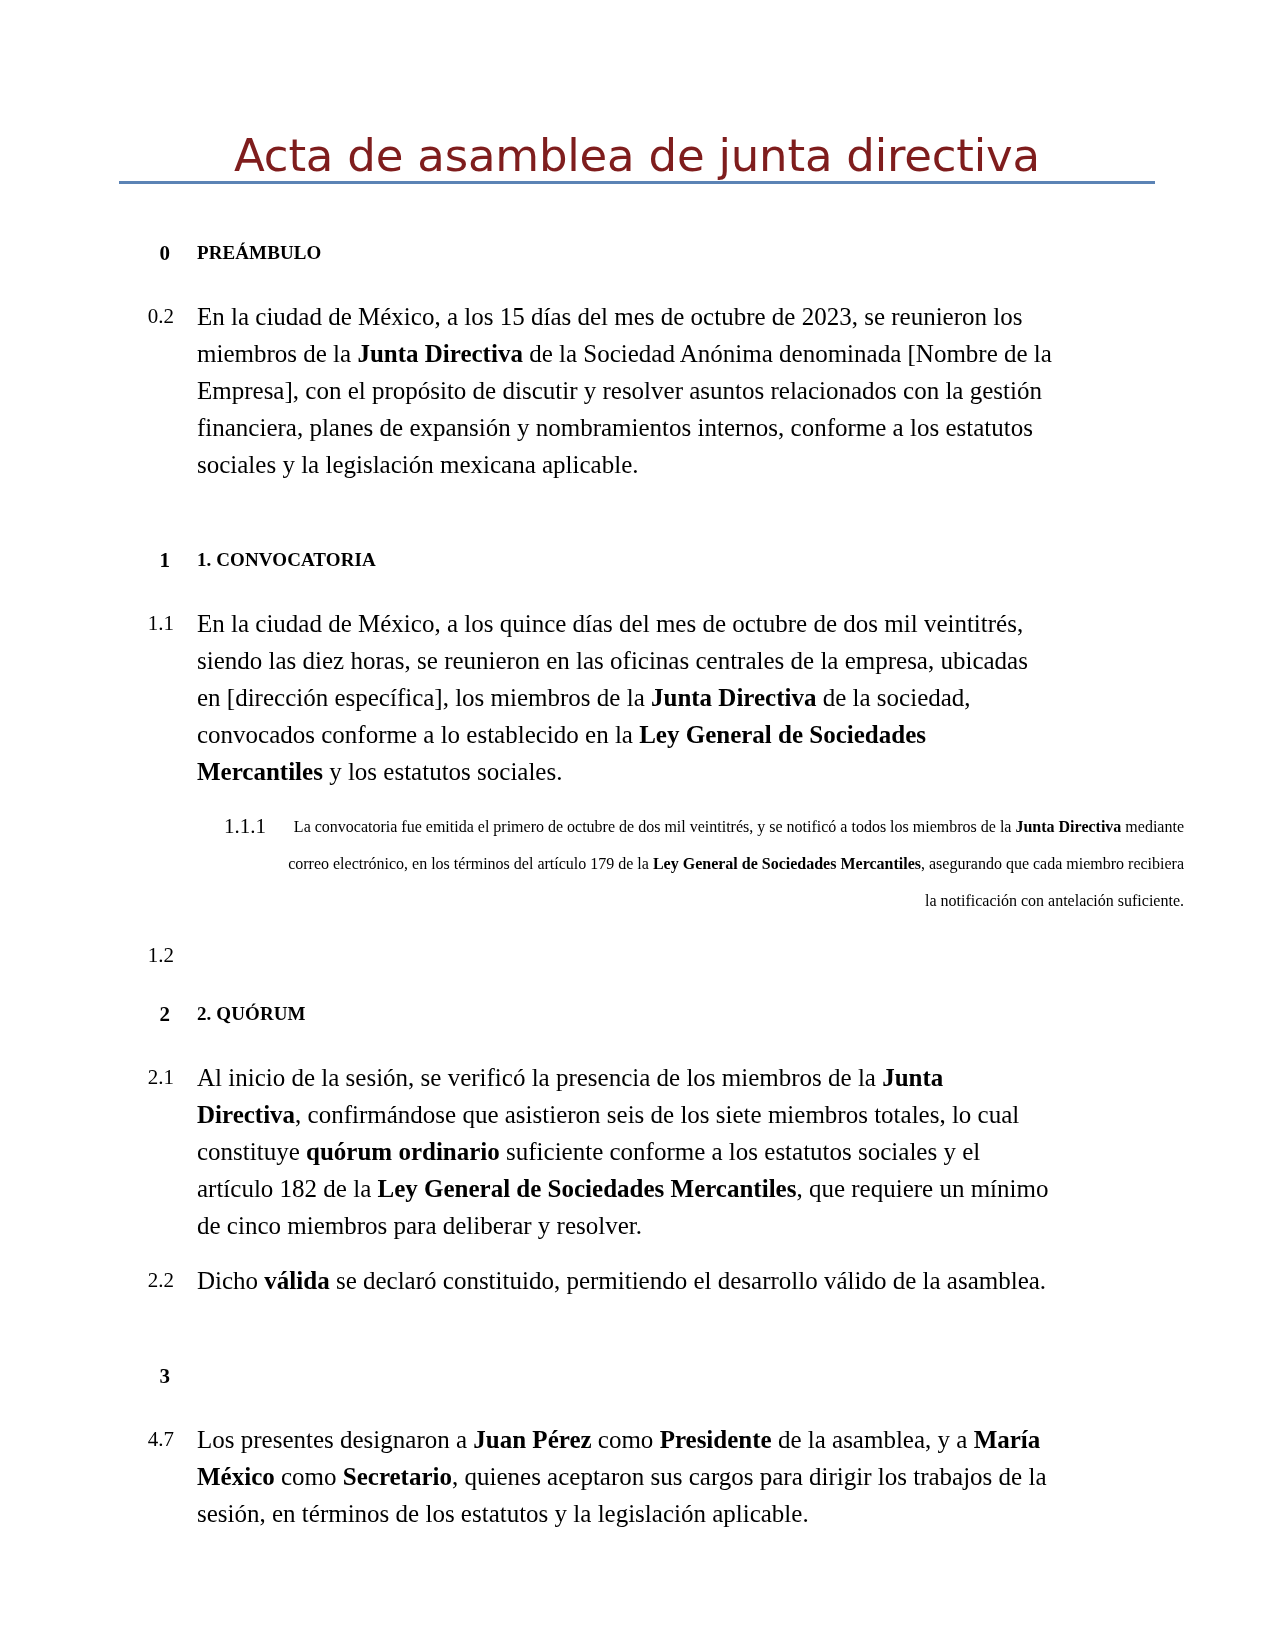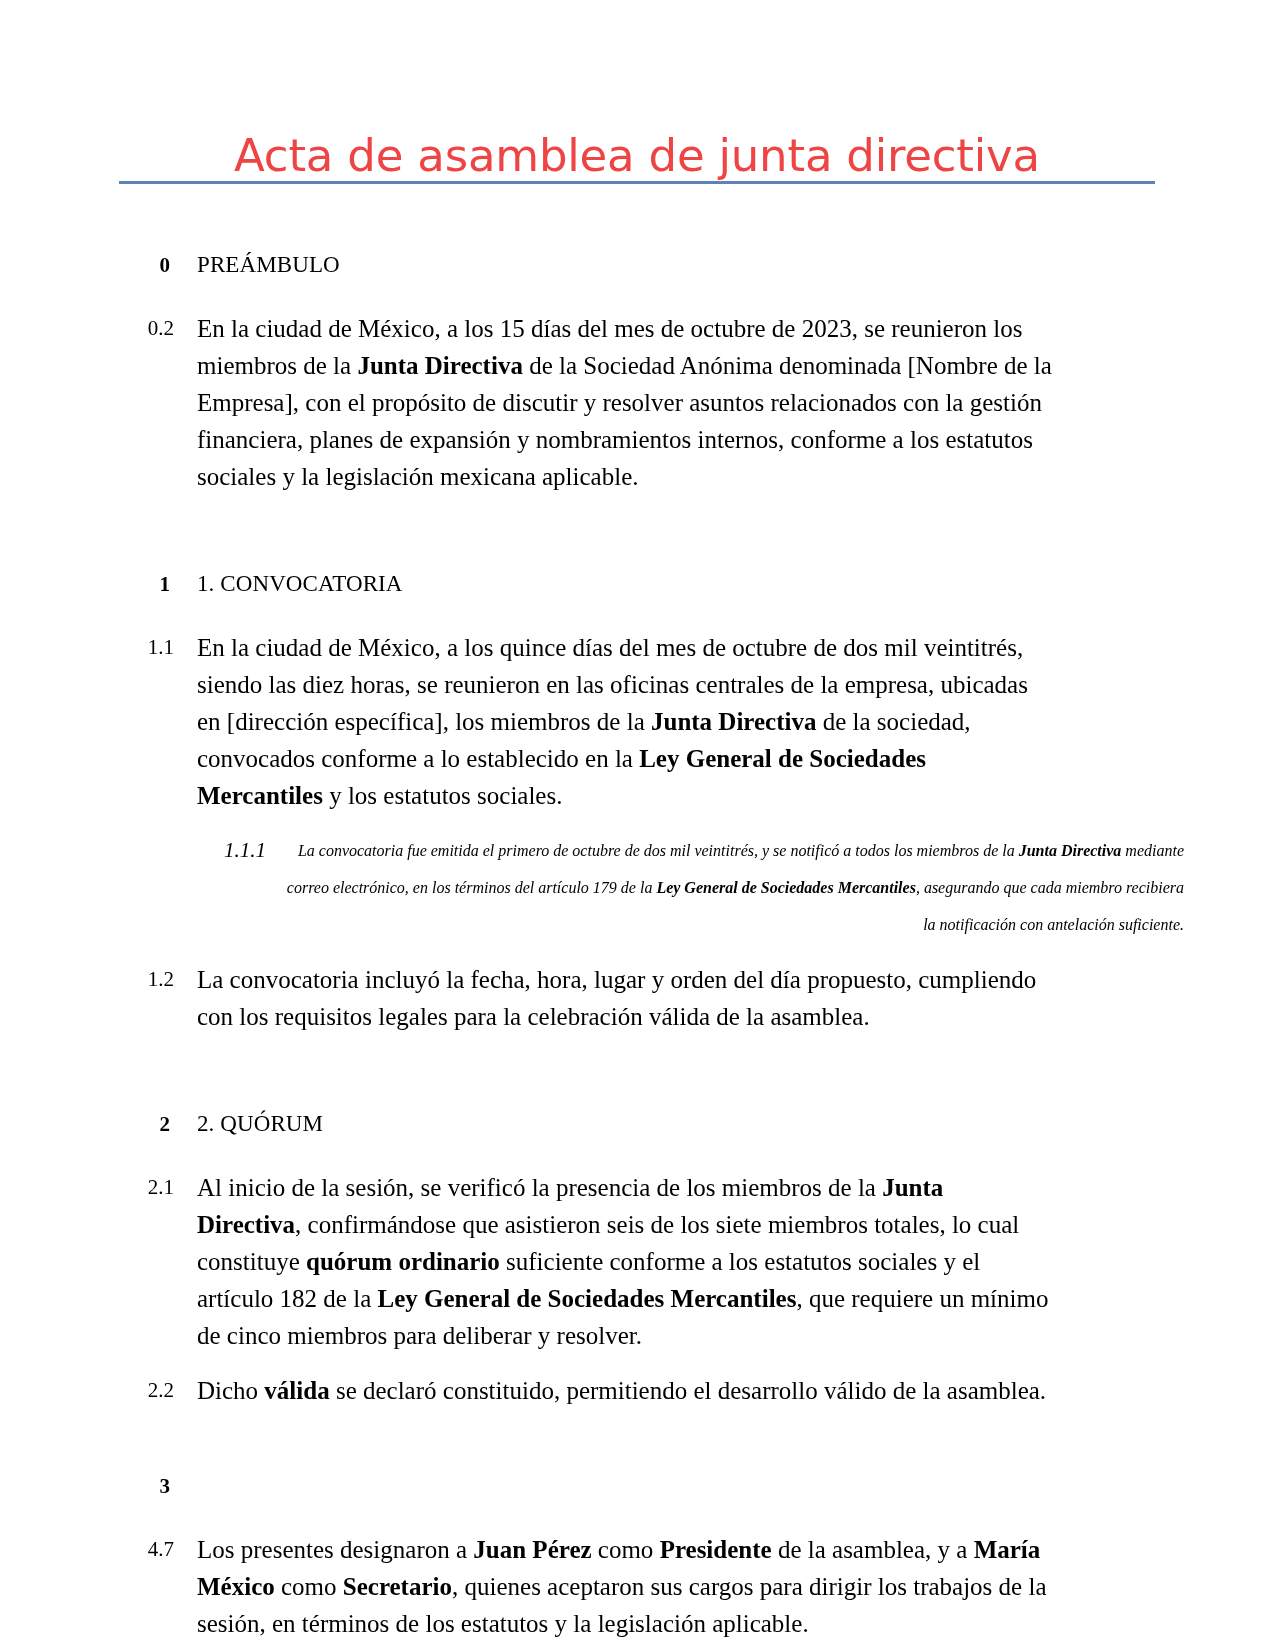--- a/index.html
+++ b/index.html
@@ -25,21 +25,21 @@
   .doc-title {
     position: absolute;
     left: 119px;
     top: 100px;
     width: 1036px;
     text-align: center;
     font-family: "DejaVu Sans", "Liberation Sans", sans-serif;
     font-size: 45px;
     line-height: 1.15;
     font-weight: 400;
-    color: #ef4444;
+    color: #7f1d1d;
     letter-spacing: -0.2px;
     white-space: nowrap;
   }
 
   .title-rule {
     position: absolute;
     left: 119px;
     top: 181px;
     width: 1036px;
     height: 3px;
@@ -78,25 +78,24 @@
     min-height: 30px;
   }
   .h1blk .num {
     left: 130px;
     width: 40px;
     font-size: 21px;
     font-weight: 700;
     line-height: 30px;
   }
   .h1blk .txt {
-    font-size: 23px;
-    font-weight: 400;
+    font-size: 19px;
+    font-weight: 700;
     line-height: 30px;
     letter-spacing: 0.1px;
-    margin-top: 12px;
   }
 
   
   .p2blk {
     padding-left: 197px;
     padding-right: 222px;
   }
   .p2blk .num {
     left: 110px;
     width: 64px;
@@ -106,21 +105,20 @@
   .p2blk .txt {
     font-size: 25px;
     line-height: 37px;
     text-align: left;
   }
 
   
   .p3blk {
     padding-left: 283px;
     padding-right: 91px;
-    font-style: italic;
   }
   .p3blk .num {
     left: 182px;
     width: 84px;
     font-size: 21px;
     line-height: 37px;
   }
   .p3blk .txt {
     font-size: 16px;
     line-height: 37px;
@@ -164,21 +162,20 @@
         <span class="txt"><span>En la ciudad de México, a los quince días del mes de octubre de dos mil veintitrés, siendo las diez horas, se reunieron en las oficinas centrales de la empresa, ubicadas en [dirección específica], los miembros de la </span><b>Junta Directiva</b><span> de la sociedad, convocados conforme a lo establecido en la </span><b>Ley General de Sociedades Mercantiles</b><span> y los estatutos sociales.</span></span>
       </div>
       <div class="gap-sm"></div>
       <div class="blk p3blk">
         <span class="num">1.1.1</span>
         <span class="txt"><span>La convocatoria fue emitida el primero de octubre de dos mil veintitrés, y se notificó a todos los miembros de la </span><b>Junta Directiva</b><span> mediante correo electrónico, en los términos del artículo 179 de la </span><b>Ley General de Sociedades Mercantiles</b><span>, asegurando que cada miembro recibiera la notificación con antelación suficiente.</span></span>
       </div>
       <div class="gap-sm"></div>
       <div class="blk p2blk">
         <span class="num">1.2</span>
-        <span class="txt"><span>La convocatoria incluyó la fecha, hora, lugar y orden del día propuesto, cumpliendo con los requisitos legales para la celebración válida de la asamblea.</span></span>
       </div>
       <div class="gap-lg"></div>
       <div class="blk h1blk">
         <span class="num">2</span>
         <span class="txt">2. QUÓRUM</span>
       </div>
       <div class="gap-md"></div>
       <div class="blk p2blk">
         <span class="num">2.1</span>
         <span class="txt"><span>Al inicio de la sesión, se verificó la presencia de los miembros de la </span><b>Junta Directiva</b><span>, confirmándose que asistieron seis de los siete miembros totales, lo cual constituye </span><b>quórum ordinario</b><span> suficiente conforme a los estatutos sociales y el artículo 182 de la </span><b>Ley General de Sociedades Mercantiles</b><span>, que requiere un mínimo de cinco miembros para deliberar y resolver.</span></span>

